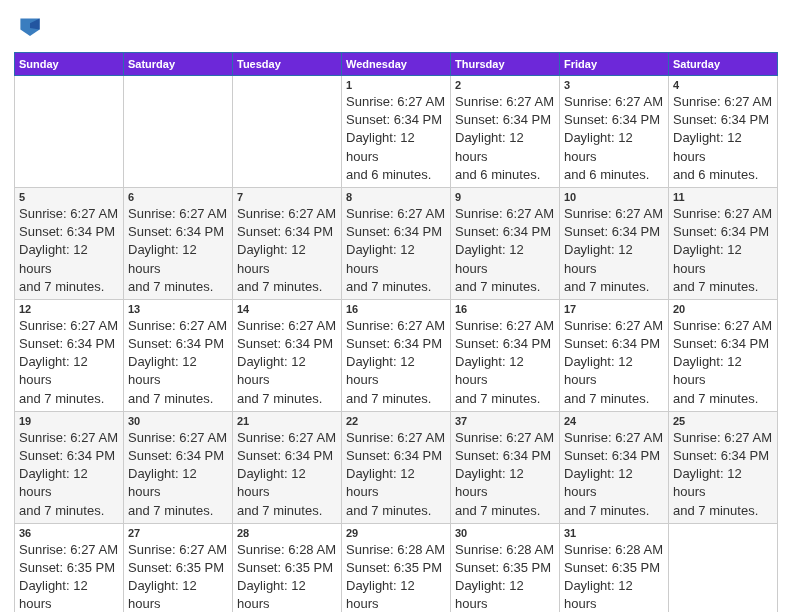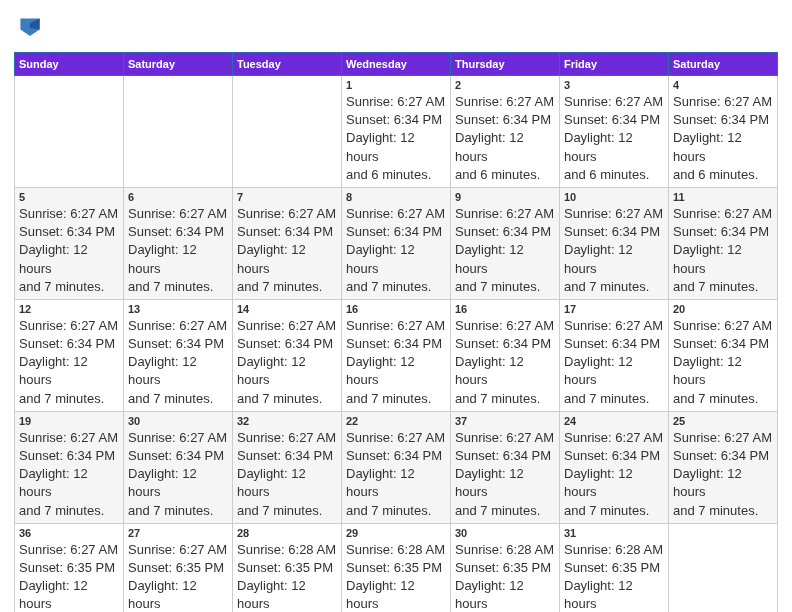--- a/index.html
+++ b/index.html
@@ -276,21 +276,21 @@
 and 7 minutes.</div>
           </td>
           <td class="alt-row">
             <span class="day-num">30</span>
             <div class="day-info" style="white-space: pre-line;">Sunrise: 6:27 AM
 Sunset: 6:34 PM
 Daylight: 12 hours
 and 7 minutes.</div>
           </td>
           <td class="alt-row">
-            <span class="day-num">32</span>
+            <span class="day-num">21</span>
             <div class="day-info" style="white-space: pre-line;">Sunrise: 6:27 AM
 Sunset: 6:34 PM
 Daylight: 12 hours
 and 7 minutes.</div>
           </td>
           <td class="alt-row">
             <span class="day-num">22</span>
             <div class="day-info" style="white-space: pre-line;">Sunrise: 6:27 AM
 Sunset: 6:34 PM
 Daylight: 12 hours

